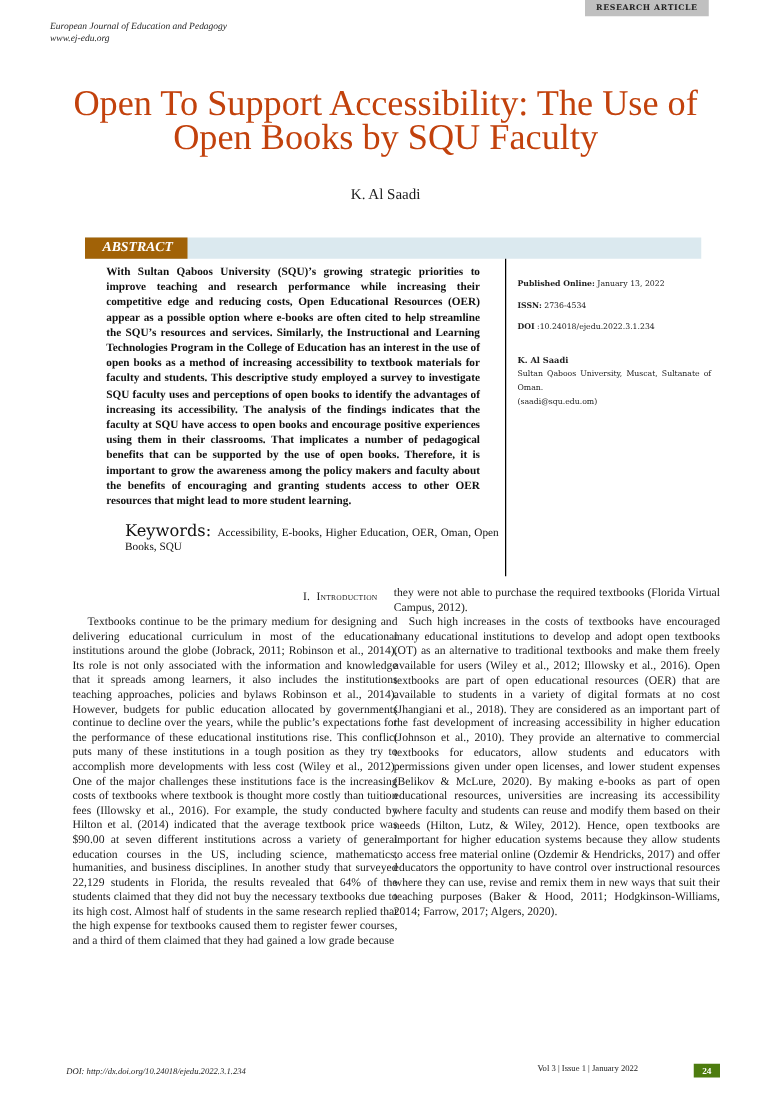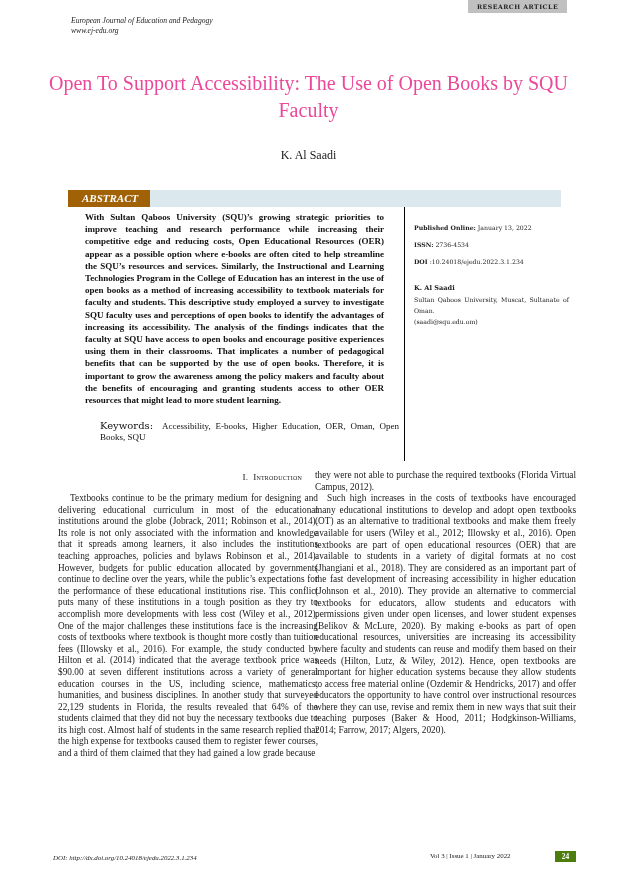--- a/index.html
+++ b/index.html
@@ -1,31 +1,31 @@
 <!DOCTYPE html>
 <html><head>
 <meta charset="utf-8">
 <style>
   html, body { margin: 0; padding: 0; background: #ffffff; }
   body { width: 617px; height: 880px; position: relative; overflow: hidden; font-family: "Liberation Serif", serif; color: #111; }
   .abs { position: absolute; }
 
   .badge-ra { left: 468px; top: 0; width: 99px; height: 13px; background: #c0c0c0; font-family: "DejaVu Serif", serif; font-size: 6.2px; font-weight: bold; letter-spacing: 0.5px; color: #222; text-align: center; line-height: 13px; }
 
-  .journal { left: 40px; top: 16px; font-style: italic; font-size: 7.6px; line-height: 10px; color: #222; margin-left: 31px; }
+  .journal { left: 40px; top: 16px; font-style: italic; font-size: 7.6px; line-height: 10px; color: #222; }
 
-  .title { left: 40px; top: 70px; width: 537px; text-align: center; font-size: 20px; line-height: 27px; color: #ec4899; }
+  .title { left: 40px; top: 70px; width: 537px; text-align: center; font-size: 29px; line-height: 27px; color: #c2410c; }
   .author { left: 40px; top: 148px; width: 537px; text-align: center; font-size: 12px; color: #1a1a1a; }
 
   .abstract-bar { left: 68px; top: 190px; width: 493px; height: 17px; background: #dbe9ef; }
   .abstract-tab { left: 68px; top: 190px; width: 82px; height: 17px; background: #a16207; color: #fff; font-weight: bold; font-style: italic; font-size: 11px; line-height: 17px; text-indent: 14px; font-family: "Liberation Serif", serif; }
 
   .abstract-text { left: 85px; top: 211px; width: 299px; font-size: 9px; line-height: 12.2px; font-weight: bold; text-align: justify; color: #111; }
   .keywords { left: 100px; top: 420px; width: 299px; font-size: 9px; line-height: 11px; text-align: justify; color: #111; }
-  .keywords .kw-label { font-family: "DejaVu Serif", serif; font-size: 10px; }
+  .keywords .kw-label { font-family: "DejaVu Serif", serif; font-size: 13px; }
 
   .vdivider { left: 404px; top: 207px; width: 1px; height: 254px; background: #000; }
 
   .meta { left: 414px; top: 224px; width: 170px; font-family: "DejaVu Serif", serif; font-size: 6.2px; color: #222; }
   .meta .row { height: 17px; }
   .meta b { font-weight: bold; }
   .affil { left: 414px; top: 283px; width: 155px; font-family: "DejaVu Serif", serif; font-size: 6.2px; line-height: 11px; color: #222; text-align: justify; }
   .affil .name { font-weight: bold; font-size: 6.6px; }
 
   .section-head { left: 40px; top: 472px; width: 262px; text-align: right; font-size: 9.2px; letter-spacing: 0.2px; color: #1a1a1a; }

